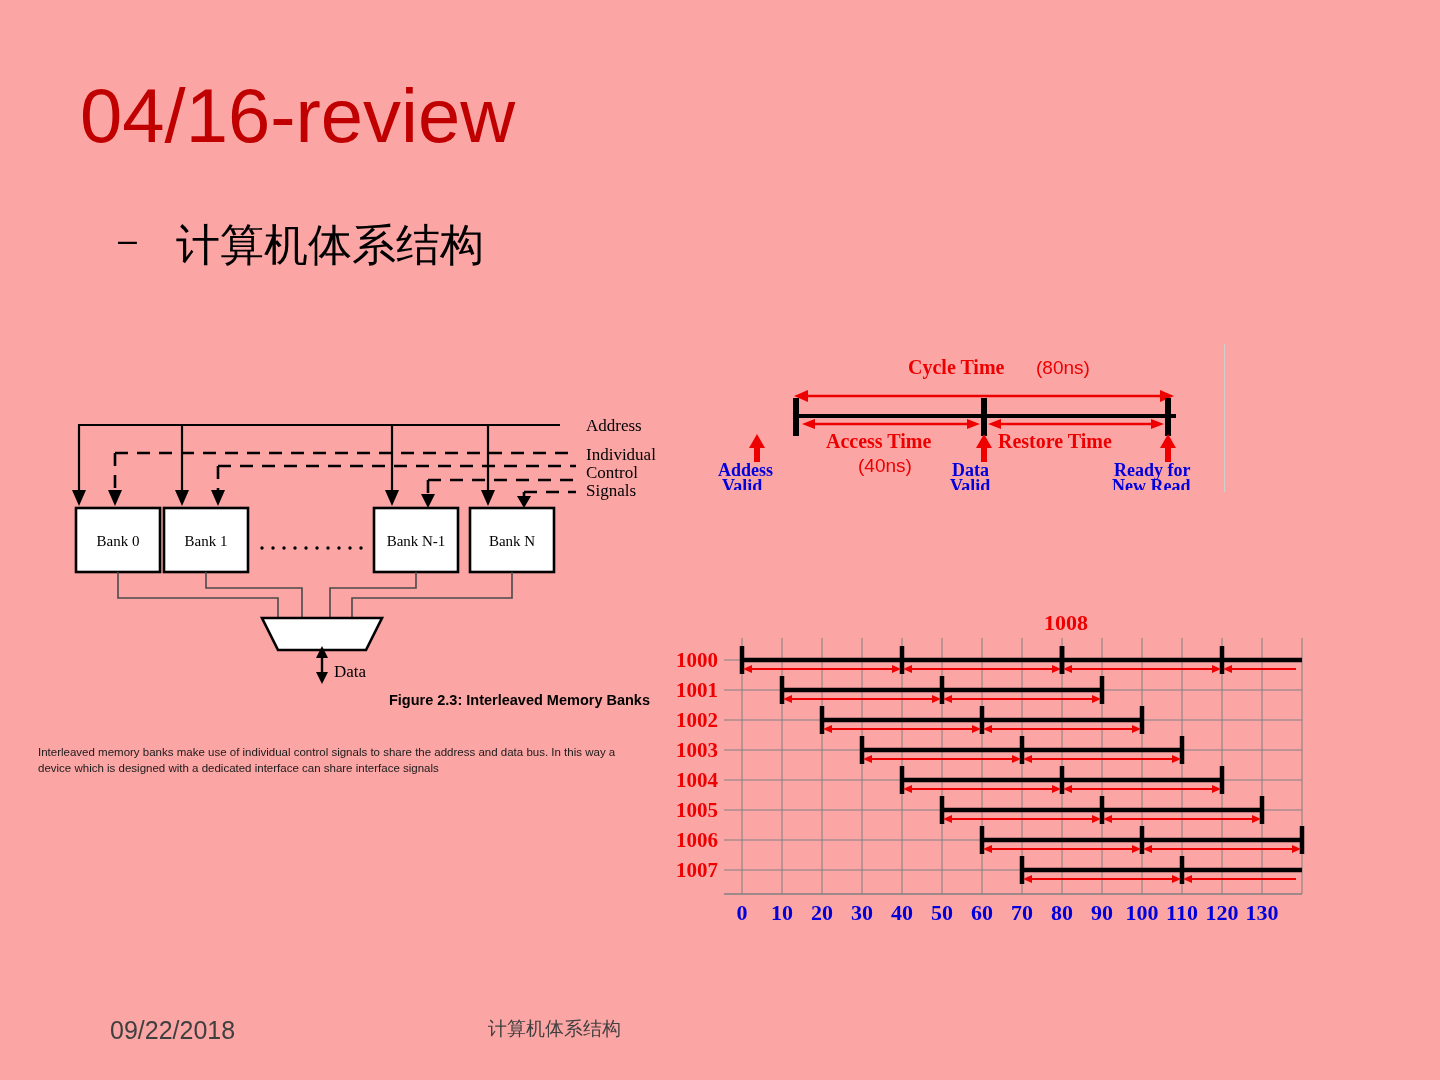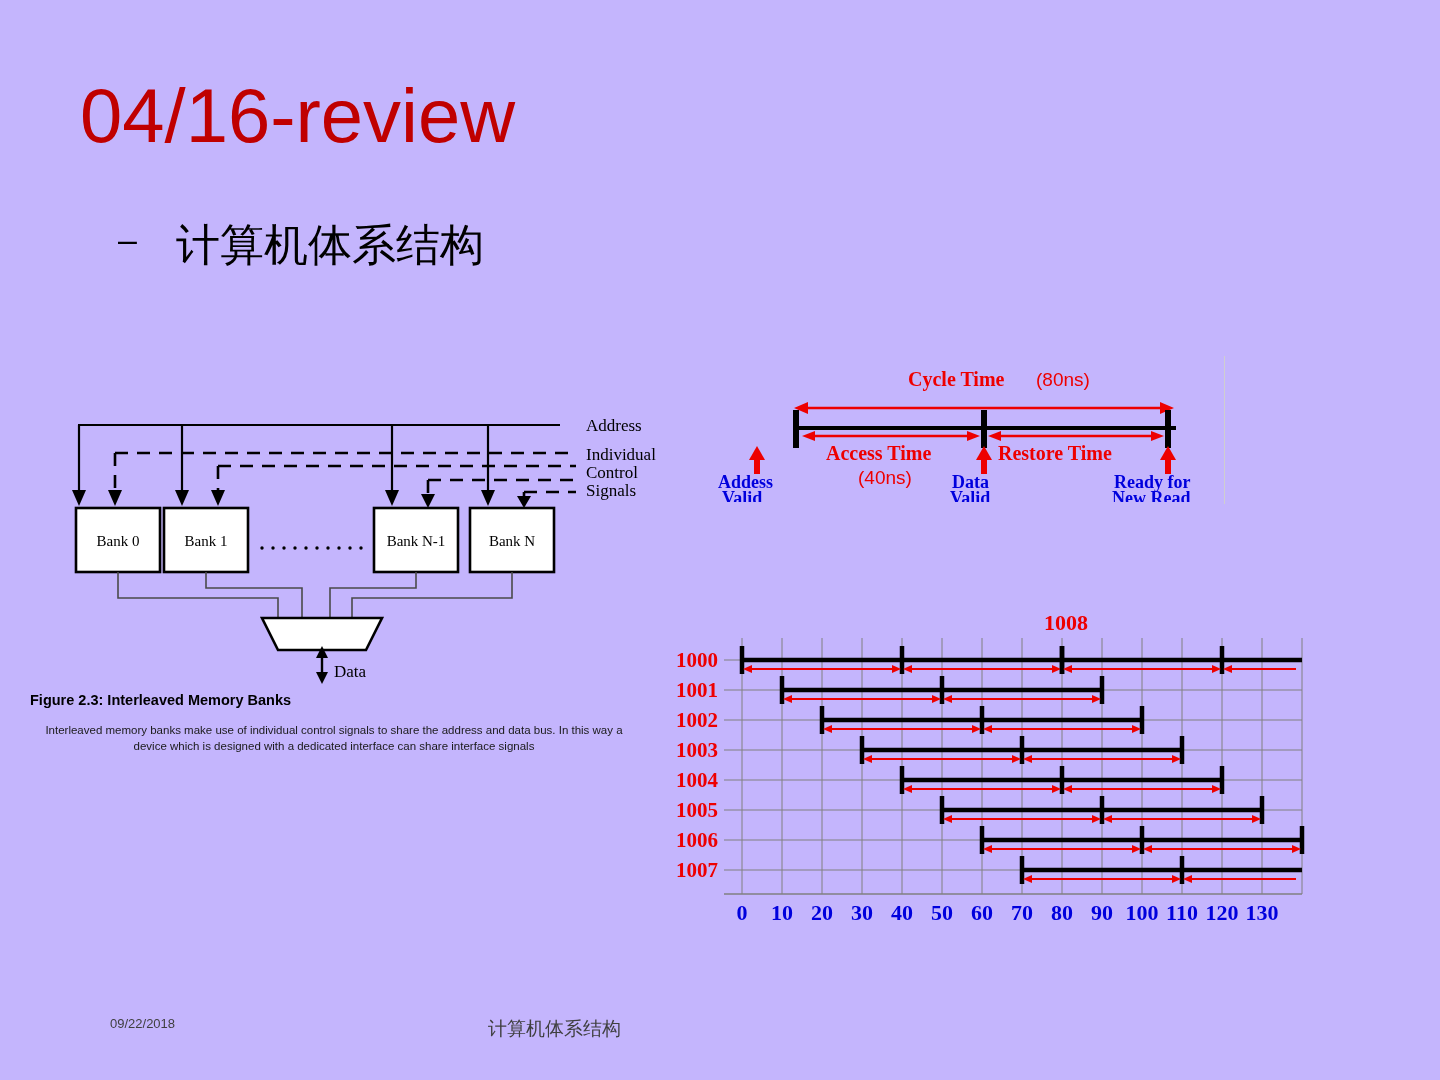--- a/index.html
+++ b/index.html
@@ -7,21 +7,21 @@
     padding: 0;
     background: #ffffff;
   }
   body {
     font-family: "Liberation Sans", sans-serif;
   }
   #slide {
     position: relative;
     width: 1440px;
     height: 1080px;
-    background: #c4b5fd;
+    background: #fca5a5;
     overflow: hidden;
   }
 
   
   #slide-title {
     position: absolute;
     left: 80px;
     top: 78px;
     font-size: 76px;
     line-height: 1.0;
@@ -62,43 +62,42 @@
     width: 630px;
     height: 360px;
   }
   #left-figure svg { display: block; }
 
   #figure-caption {
     position: absolute;
     left: 30px;
     top: 692px;
     width: 620px;
-    text-align: left;
+    text-align: right;
     font-size: 14.5px;
     font-weight: bold;
     color: #000;
     font-family: "Liberation Sans", sans-serif;
   }
   #figure-desc {
     position: absolute;
     left: 38px;
-    top: 722px;
+    top: 744px;
     width: 592px;
-    text-align: center;
     font-size: 11.5px;
     line-height: 1.42;
     color: #1a1a1a;
     font-family: "Liberation Sans", sans-serif;
   }
 
   
   #timing-diagram {
     position: absolute;
     left: 716px;
-    top: 356px;
+    top: 344px;
     width: 508px;
     height: 148px;
     border-right: 1px solid #cfcfcf;
   }
   #timing-diagram svg { display: block; }
 
   
   #bank-timeline {
     position: absolute;
     left: 662px;
@@ -106,21 +105,21 @@
     width: 696px;
     height: 330px;
   }
   #bank-timeline svg { display: block; }
 
   
   #footer-date {
     position: absolute;
     left: 110px;
     top: 1016px;
-    font-size: 13px;
+    font-size: 25px;
     color: #3f3f3f;
     font-family: "Liberation Sans", sans-serif;
   }
   #footer-center {
     position: absolute;
     left: 488px;
     top: 1016px;
     font-size: 19px;
     color: #3f3f3f;
     font-family: Liberation Sans, sans-serif;

